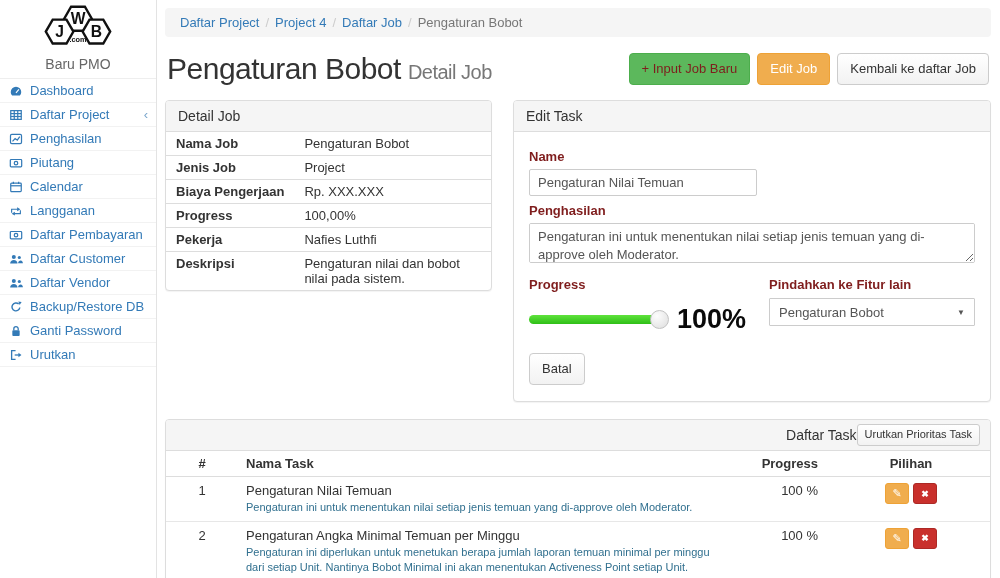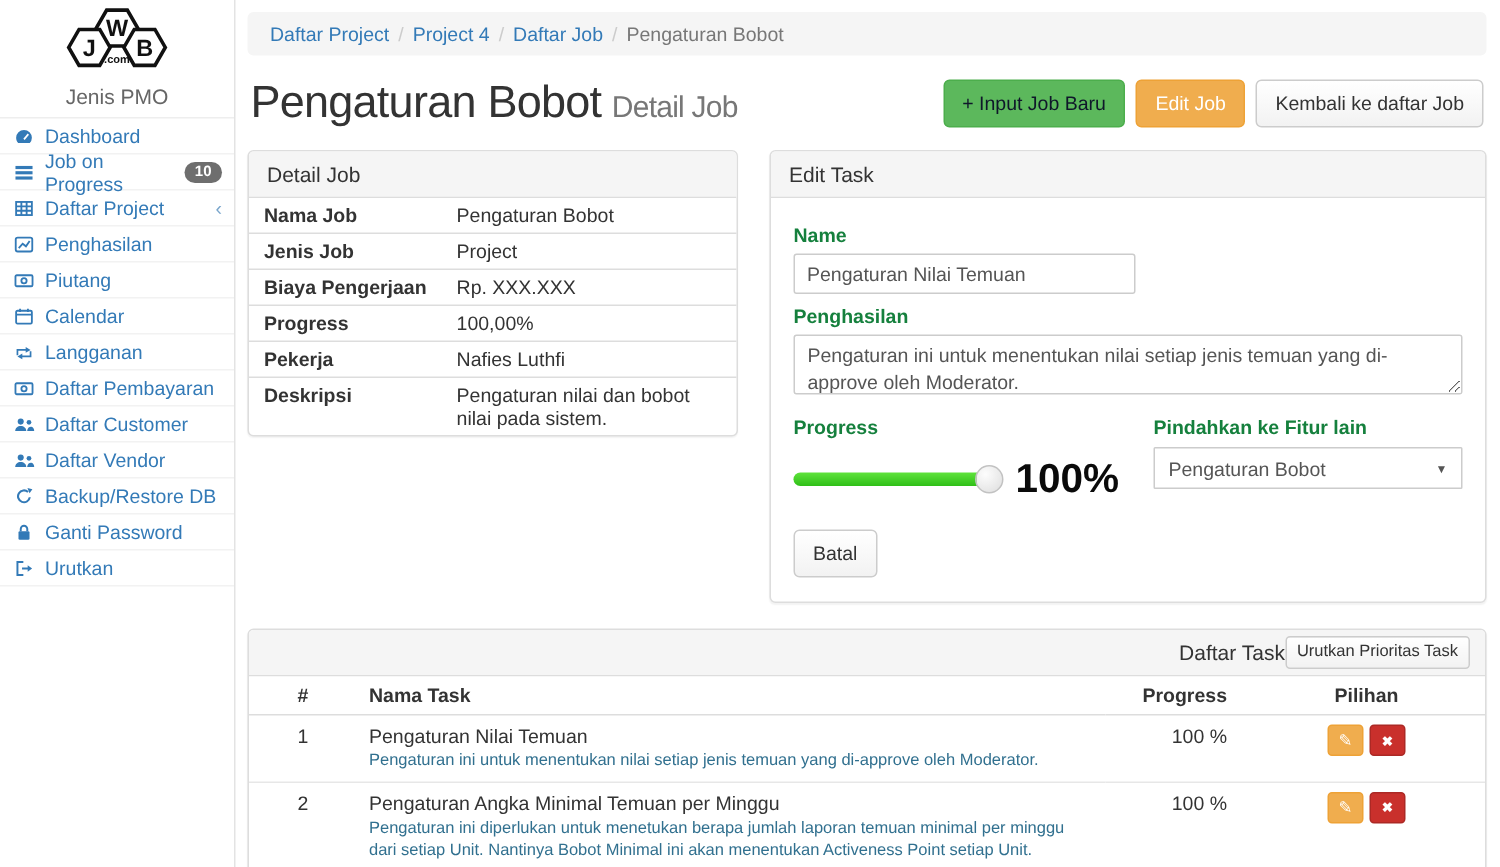--- a/index.html
+++ b/index.html
@@ -24,41 +24,41 @@
   .breadcrumb { background:#f5f5f5; border-radius:4px; padding:7px 15px; font-size:13px; color:#777; }
   .breadcrumb a { color:#337ab7; text-decoration:none; cursor:pointer; }
   .bc-sep { color:#ccc; margin:0 6px; }
 
   .page-header { display:flex; justify-content:space-between; align-items:center; margin:15px 2px 14px; }
   .page-title { font-size:30px; font-weight:500; color:#333; letter-spacing:-0.5px; }
   .page-title small { font-size:20px; color:#777; font-weight:400; margin-left:7px; }
   .header-buttons { display:flex; gap:7px; align-items:center; }
 
   .btn { display:inline-block; padding:6px 12px; font-size:13px; line-height:1.42; border-radius:4px; border:1px solid transparent; cursor:pointer; text-align:center; font-family:inherit; }
-  .btn-success { background:#5cb85c; border-color:#4cae4c; color:#0f172a; }
+  .btn-success { background:#5cb85c; border-color:#4cae4c; color:#7f1d1d; }
   .btn-warning { background:#f0ad4e; border-color:#eea236; color:#fff; }
   .btn-default { background:linear-gradient(#fff,#f2f2f2); border-color:#ccc; color:#333; }
   .btn-xs { padding:2px 7px; font-size:11px; border-radius:3px; }
 
   .columns { display:flex; gap:21px; align-items:flex-start; }
 
   .panel { border:1px solid #ddd; border-radius:4px; background:#fff; box-shadow:0 1px 1px rgba(0,0,0,0.05); }
   .panel-heading { background:#f5f5f5; border-bottom:1px solid #ddd; padding:7px 12px; font-size:14px; color:#333; border-radius:3px 3px 0 0; }
 
   
   .panel-detail { width:327px; }
   .detail-table { width:100%; border-collapse:collapse; }
   .detail-table tr + tr td { border-top:1px solid #ddd; }
   .detail-table td { padding:4px 10px; font-size:13px; vertical-align:top; }
   .detail-table td.lbl { font-weight:bold; width:118px; white-space:nowrap; }
 
   
   .panel-edit { flex:1; }
   .edit-body { padding:10px 15px 16px; }
-  .form-label { color:#15803d; font-weight:bold; font-size:13px; margin:7px 0 5px; }
+  .form-label { color:#7f1d1d; font-weight:bold; font-size:13px; margin:7px 0 5px; }
   .txt-input { width:228px; border:1px solid #ccc; border-radius:2px; padding:5px 8px; font-size:13px; color:#555; font-family:inherit; background:#fff; }
   .txt-area { width:100%; height:40px; border:1px solid #ccc; border-radius:2px; padding:4px 8px; font-size:13px; color:#555; font-family:inherit; resize:vertical; line-height:1.4; }
   .progress-row { display:flex; margin-top:4px; }
   .pr-left { width:240px; }
   .pr-right { flex:1; }
   .slider-wrap { display:flex; align-items:center; margin-top:12px; }
   .slider { position:relative; width:130px; height:9px; border-radius:5px; background:linear-gradient(#5fe33c,#2fbf17); cursor:pointer; }
   .slider-handle { position:absolute; right:-10px; top:-5px; width:19px; height:19px; border-radius:50%; background:radial-gradient(circle at 35% 30%, #fdfdfd, #ddd); border:1px solid #c2c2c2; cursor:grab; }
   .pct-big { font-size:27px; font-weight:bold; color:#0a0a0a; margin-left:18px; }
   .select-box { margin-top:6px; height:28px; border:1px solid #ccc; border-radius:1px; background:#fff; display:flex; align-items:center; justify-content:space-between; padding:0 9px; color:#555; cursor:pointer; }
@@ -94,43 +94,32 @@
         <g fill="#fff" stroke="#111" stroke-width="2.6">
           <polygon points="42.5,4 57.5,4 65,17 57.5,30 42.5,30 35,17"></polygon>
           <polygon points="22.5,18 37.5,18 45,31 37.5,44 22.5,44 15,31"></polygon>
           <polygon points="62.5,18 77.5,18 85,31 77.5,44 62.5,44 55,31"></polygon>
         </g>
         <text x="50" y="23" text-anchor="middle" font-size="17" font-weight="bold" fill="#111">W</text>
         <text x="30" y="37" text-anchor="middle" font-size="17" font-weight="bold" fill="#111">J</text>
         <text x="70" y="37" text-anchor="middle" font-size="17" font-weight="bold" fill="#111">B</text>
         <text x="50" y="42" text-anchor="middle" font-size="8" font-weight="bold" fill="#111">.com</text>
       </svg>
-      <div class="free-pmo">Jenis PMO</div>
+      <div class="free-pmo">Baru PMO</div>
     </div>
 
     <ul class="side-menu">
       <li class="side-item">
         <span class="icn">
           <svg viewBox="0 0 16 16">
               <path d="M8 3a6 6 0 0 0-6 6c0 1.6.6 3 1.6 4h8.8A5.9 5.9 0 0 0 14 9a6 6 0 0 0-6-6zm0 7.6L11 6" fill="#337ab7" stroke="#fff" stroke-width="0"></path>
               <line x1="8" y1="10.2" x2="11.3" y2="6.2" stroke="#fff" stroke-width="1.3"></line>
             </svg>
         </span>
         <span>Dashboard</span>
-      </li>
-      <li class="side-item">
-        <span class="icn">
-          <svg viewBox="0 0 16 16" fill="#337ab7">
-              <rect x="1.5" y="3" width="13" height="2.4"></rect>
-              <rect x="1.5" y="7" width="13" height="2.4"></rect>
-              <rect x="1.5" y="11" width="13" height="2.4"></rect>
-            </svg>
-        </span>
-        <span>Job on Progress</span>
-        <span class="badge-pill">10</span>
       </li>
       <li class="side-item">
         <span class="icn">
           <svg viewBox="0 0 16 16" fill="none" stroke="#337ab7" stroke-width="1.4">
               <rect x="2" y="3" width="12" height="10"></rect>
               <line x1="2" y1="6.4" x2="14" y2="6.4"></line>
               <line x1="2" y1="9.7" x2="14" y2="9.7"></line>
               <line x1="6" y1="3" x2="6" y2="13"></line>
               <line x1="10" y1="3" x2="10" y2="13"></line>
             </svg>

